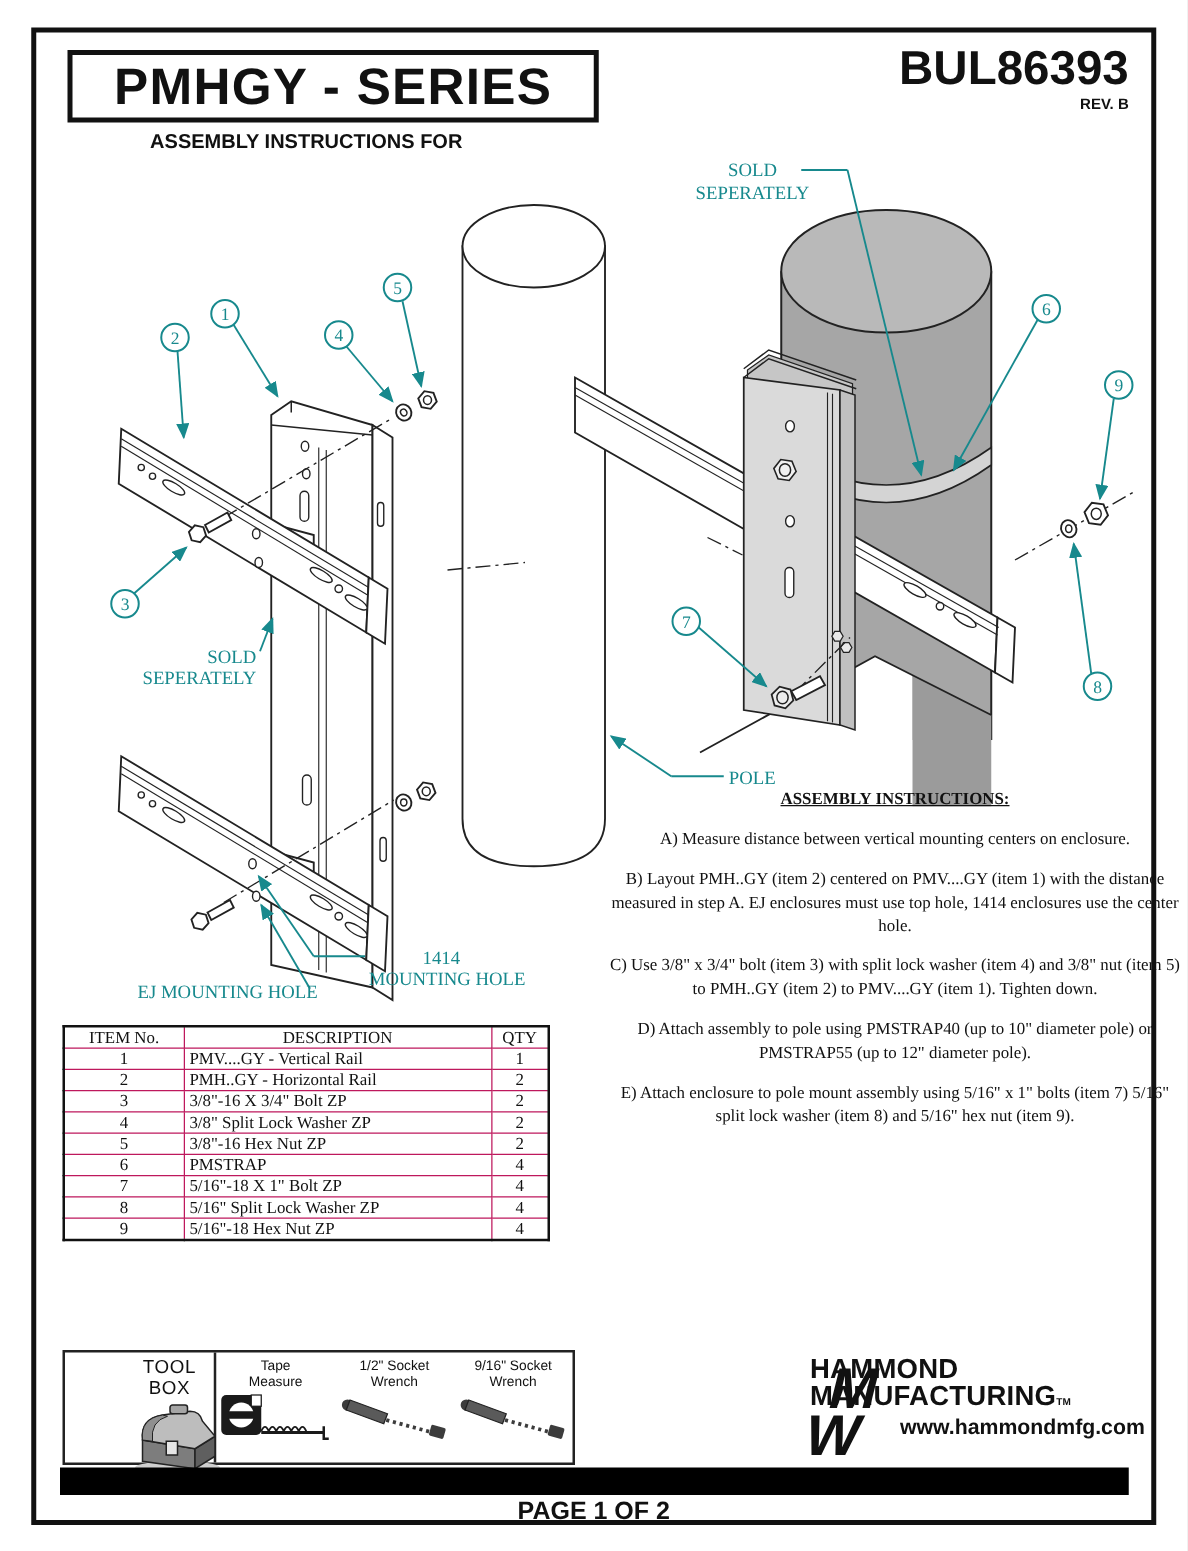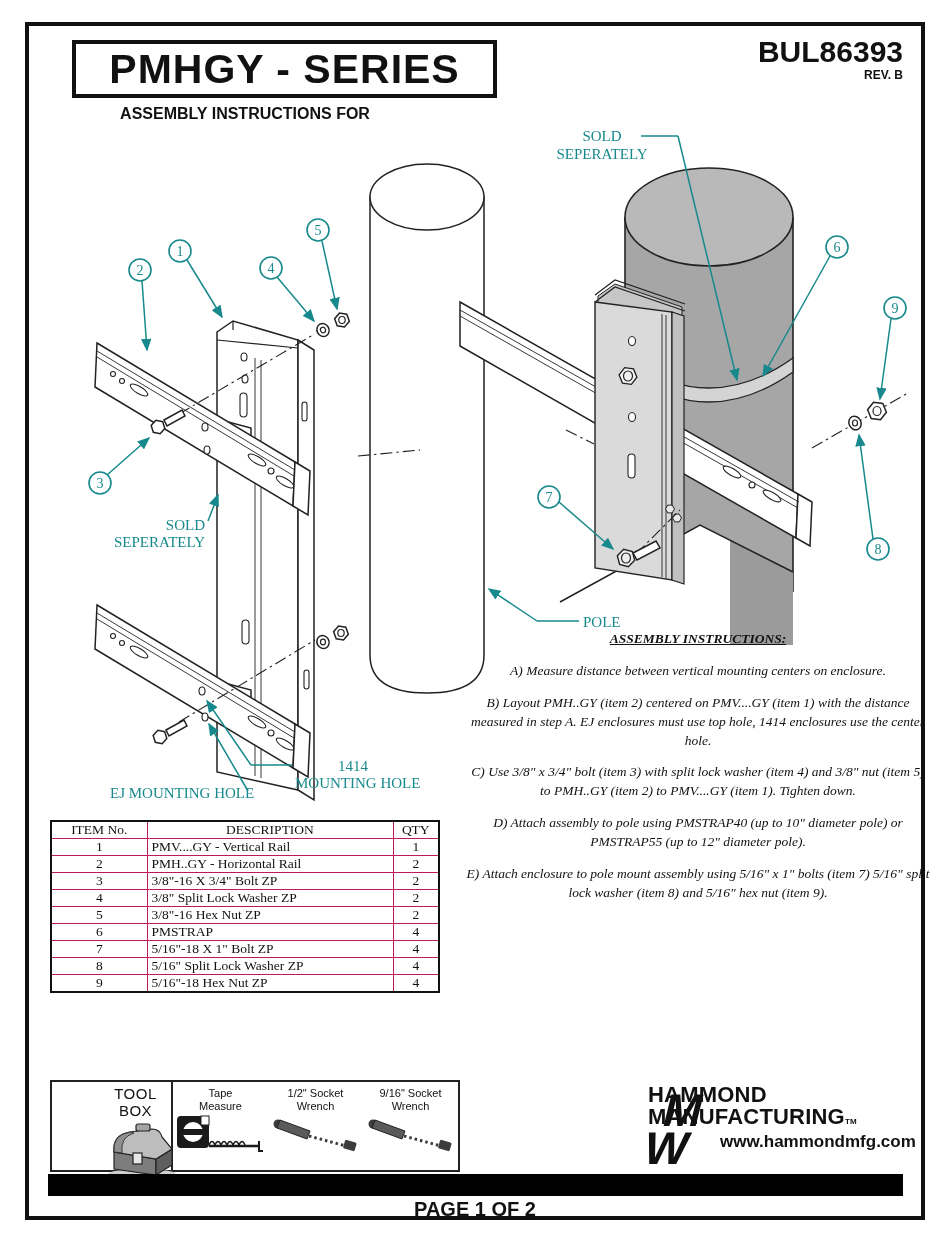--- a/index.html
+++ b/index.html
@@ -1,31 +1,31 @@
 <!DOCTYPE html>
 <html><head>
 <meta charset="utf-8">
 <style>
   html,body{margin:0;padding:0;background:#e8e8e8;}
   .page{position:relative;width:950px;height:1241px;background:#fff;margin:0 auto;
         font-family:"Liberation Serif",serif;color:#111;overflow:hidden;}
   .frame{position:absolute;left:25px;top:22px;width:900px;height:1198px;
          border:4px solid #111;box-sizing:border-box;}
-  .title-box{position:absolute;left:72px;top:40px;width:425px;height:58px;
+  .title-box{position:absolute;left:54px;top:40px;width:425px;height:58px;
          border:4px solid #111;box-sizing:border-box;display:flex;align-items:center;
          justify-content:center;font-family:"Liberation Sans",sans-serif;
          font-weight:bold;font-size:41px;letter-spacing:1px;white-space:nowrap;}
   .bulletin{position:absolute;right:47px;top:36px;text-align:right;
          font-family:"Liberation Sans",sans-serif;font-weight:bold;}
-  .bulletin-num{font-size:30px;line-height:1.05;}
+  .bulletin-num{font-size:38px;line-height:1.05;}
   .bulletin-rev{font-size:12px;margin-top:0;}
   .subtitle{position:absolute;left:60px;top:105px;width:370px;text-align:center;
          font-family:"Liberation Sans",sans-serif;font-weight:bold;font-size:16px;line-height:1.18;}
-  .instructions{position:absolute;left:466px;top:630px;width:464px;text-align:center;
-         font-size:13.5px;line-height:1.4;font-style:italic;}
+  .instructions{position:absolute;left:484px;top:630px;width:464px;text-align:center;
+         font-size:13.5px;line-height:1.4;}
   .instructions-heading{font-weight:bold;text-decoration:underline;margin:0 0 15px 0;font-size:13.5px;}
   .instructions p{margin:0 0 13px 0;}
   table.parts{position:absolute;left:50px;top:820px;border-collapse:collapse;
          font-size:13.5px;table-layout:fixed;}
   table.parts{border:2px solid #111;}
   table.parts th,table.parts td{border:1px solid #be185d;padding:0 4px;height:16px;
          line-height:1.15;font-weight:normal;overflow:hidden;white-space:nowrap;}
   .cc{text-align:center;} .cl{text-align:left;}
   .toolbox{position:absolute;left:50px;top:1080px;width:410px;height:92px;
          border:2px solid #222;box-sizing:border-box;display:flex;

